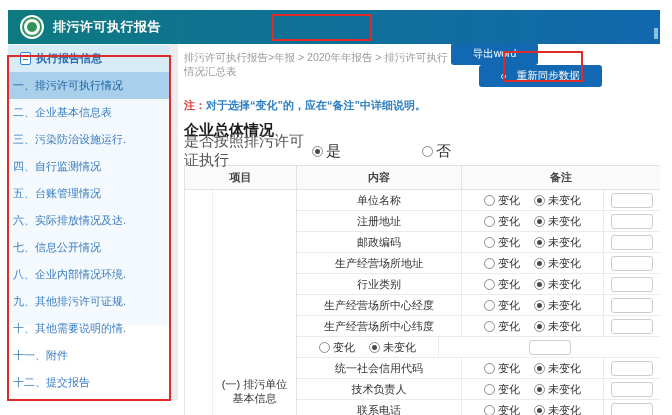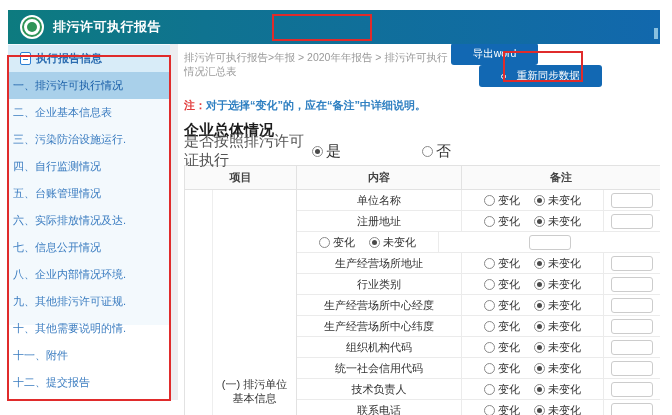--- a/index.html
+++ b/index.html
@@ -229,20 +229,21 @@
                     <span class="radio-group">
                       <span class="radio on"></span>
                       <span>未变化</span>
                     </span>
                   </div>
                   <div class="td td-remark">
                     <input class="remark-input" style="">
                   </div>
                 </div>
                 <div class="t-row">
+                  <div class="td td-content">邮政编码</div>
                   <div class="td td-exec">
                     <span class="radio-group">
                       <span class="radio"></span>
                       <span>变化</span>
                     </span>
                     <span class="radio-group">
                       <span class="radio on"></span>
                       <span>未变化</span>
                     </span>
                   </div>
@@ -308,21 +309,20 @@
                     <span class="radio-group">
                       <span class="radio on"></span>
                       <span>未变化</span>
                     </span>
                   </div>
                   <div class="td td-remark">
                     <input class="remark-input" style="">
                   </div>
                 </div>
                 <div class="t-row">
-                  <div class="td td-content">组织机构代码</div>
                   <div class="td td-exec">
                     <span class="radio-group">
                       <span class="radio"></span>
                       <span>变化</span>
                     </span>
                     <span class="radio-group">
                       <span class="radio on"></span>
                       <span>未变化</span>
                     </span>
                   </div>

